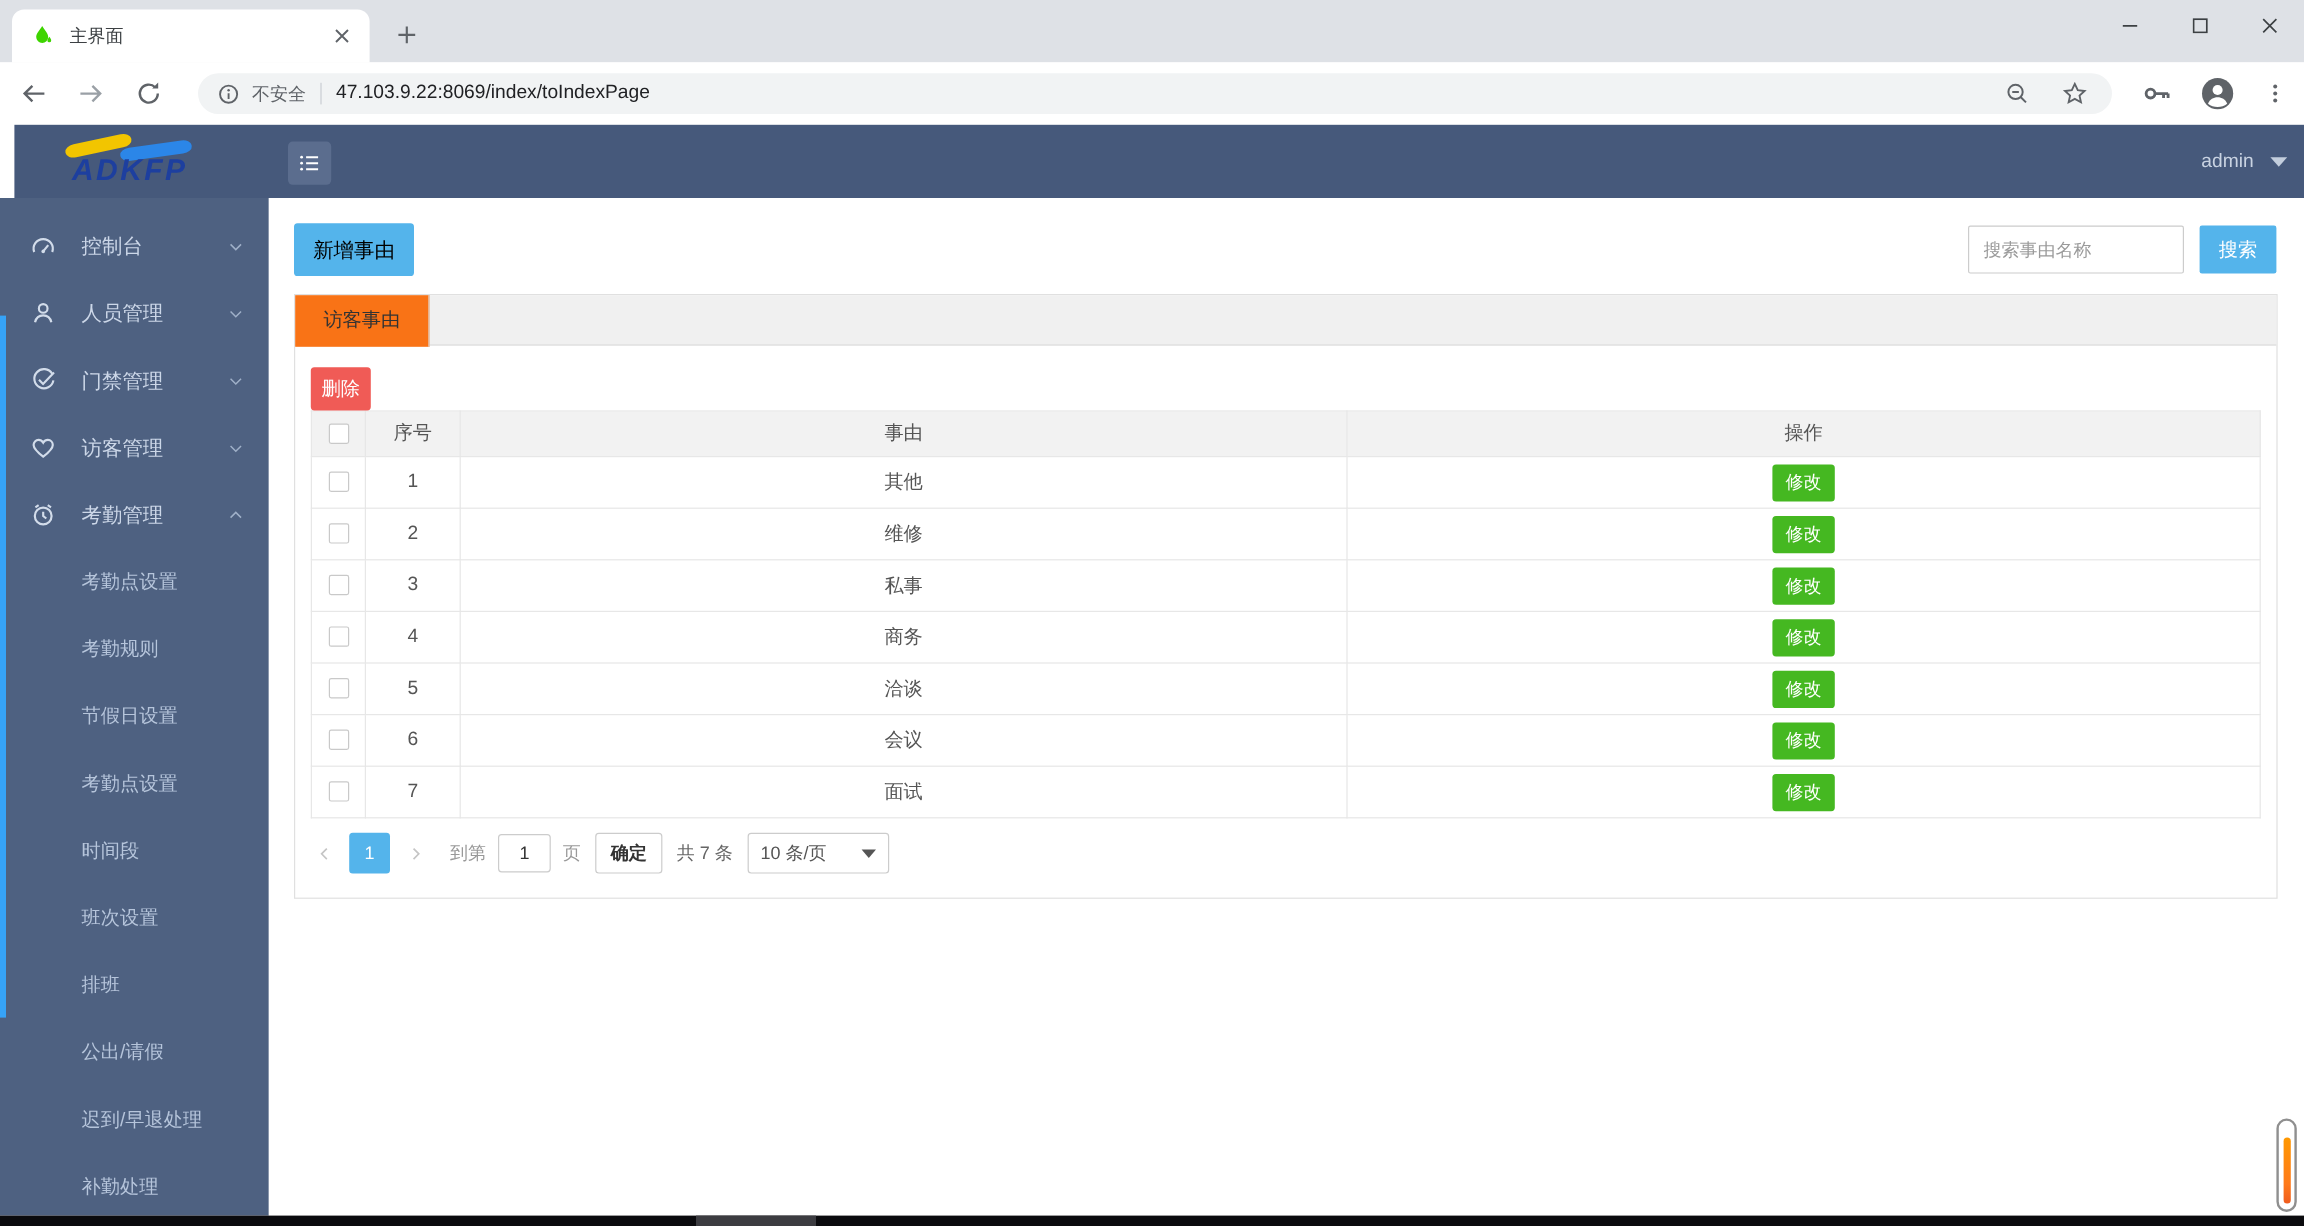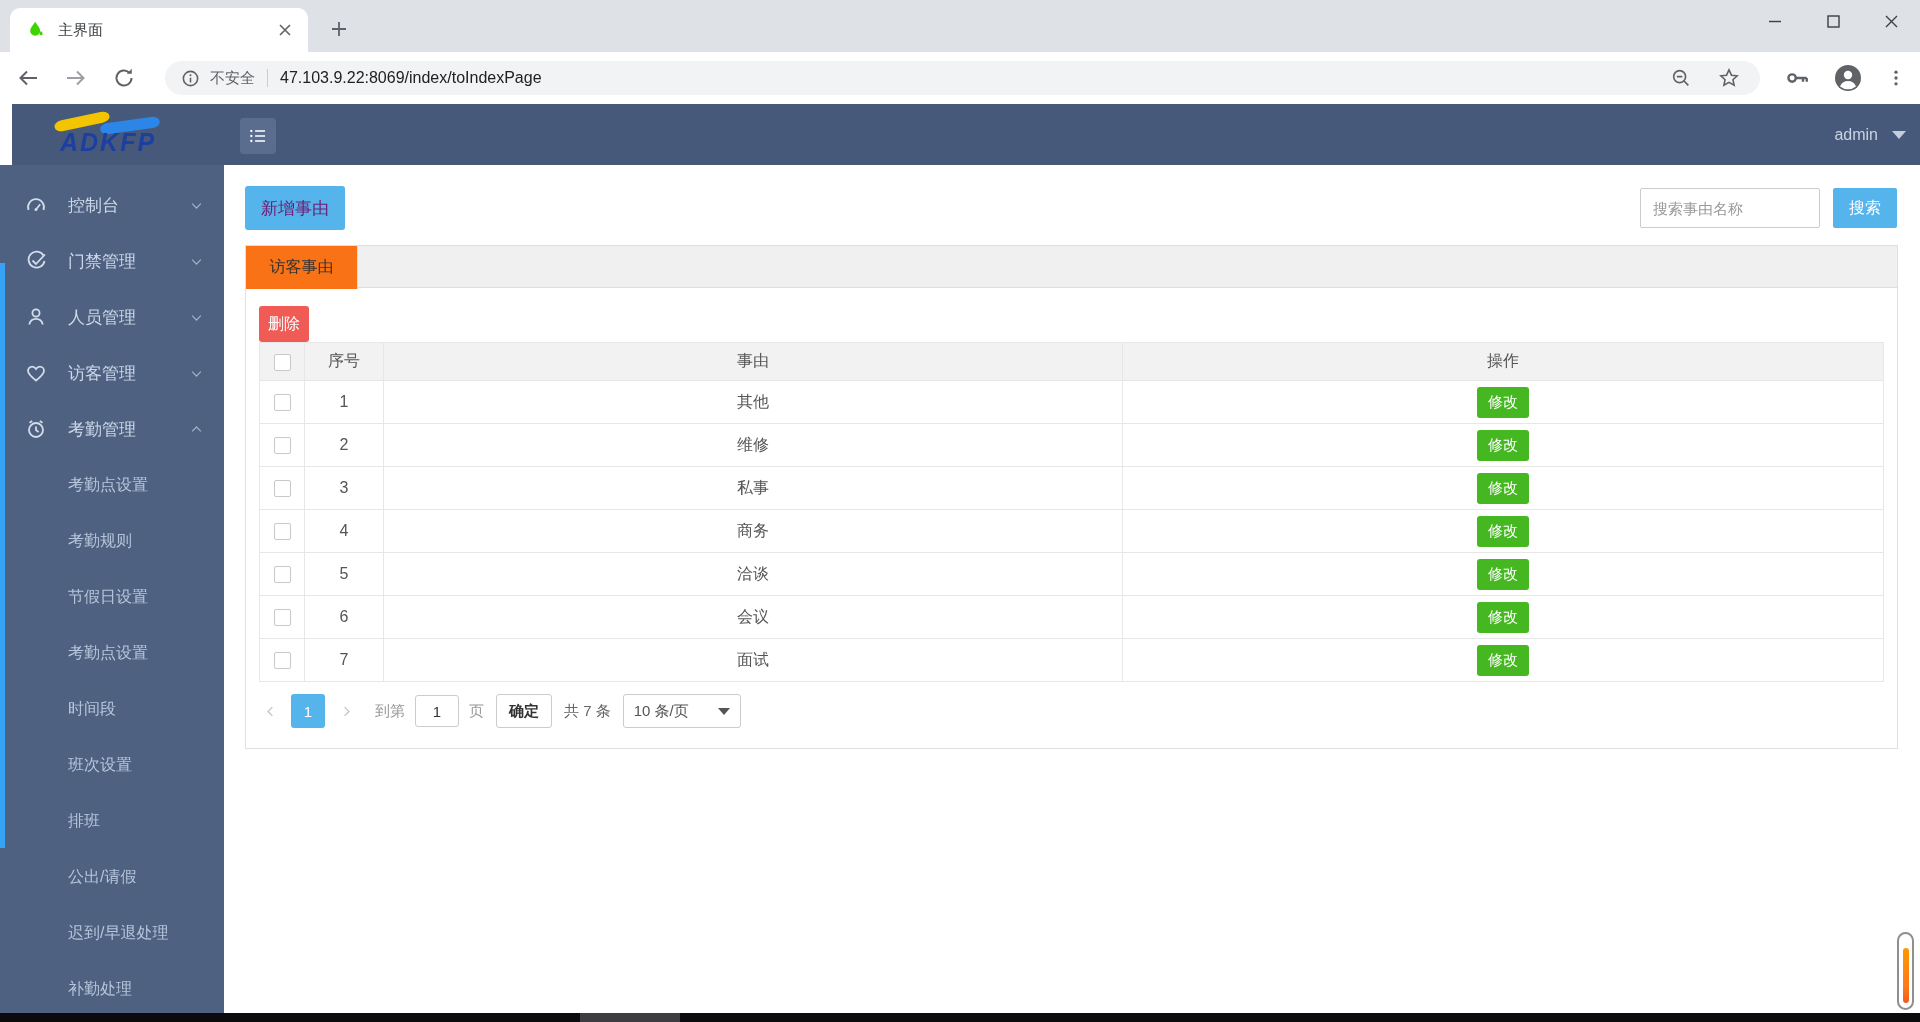--- a/index.html
+++ b/index.html
@@ -50,21 +50,21 @@
   .nav-item { height:56px; display:flex; align-items:center; padding:0 20px 0 24px; cursor:pointer; }
   .nav-item .icn { width:24px; color:#d2dcea; }
   .nav-item .lbl { flex:1; margin-left:20px; font-size:17px; color:#ccd7e8; }
   .nav-item .chev { color:#9fb0c8; }
   .sub-item { height:56px; display:flex; align-items:center; padding-left:68px; font-size:16px;
     color:#b6c5db; cursor:pointer; }
 
   
   .main { position:absolute; left:224px; top:165px; width:1696px; height:848px; background:#fff; }
   .btn-add { position:absolute; left:21px; top:21px; width:100px; height:44px; background:#54b4eb;
-    color:#701a75; font-size:17px; border:none; border-radius:3px; cursor:pointer; }
+    color:#000000; font-size:17px; border:none; border-radius:3px; cursor:pointer; }
   .search-input { position:absolute; left:1416px; top:23px; width:180px; height:40px; border:1px solid #ccc;
     border-radius:2px; padding:0 12px; font-size:15px; color:#333; outline:none; }
   .search-input::placeholder { color:#9a9a9a; }
   .btn-search { position:absolute; left:1609px; top:23px; width:64px; height:40px; background:#54b4eb;
     color:#fff; font-size:16px; border:none; border-radius:2px; cursor:pointer; }
 
   .panel { position:absolute; left:21px; top:80px; width:1653px; height:504px; border:1px solid #e0e0e0; background:#fff; }
   .tabrow { height:42px; background:#f0f0f0; border-bottom:1px solid #ddd; display:flex; }
   .tab-active { width:112px; height:43px; background:#f97316; border-right:1px solid #ddd;
     display:flex; align-items:center; justify-content:center; font-size:16px; color:#333; cursor:pointer; }
@@ -250,39 +250,39 @@
     <span class="lbl">控制台</span>
     <span class="chev">
       <svg width="15" height="15" viewBox="0 0 24 24">
           <path d="M5 9l7 7 7-7" fill="none" stroke="currentColor" stroke-width="2"></path>
         </svg>
     </span>
   </div>
   <div class="nav-item">
     <span class="icn">
       <svg width="24" height="24" viewBox="0 0 24 24">
-          <path d="M19.5 6.5A8 8 0 1 0 20.5 12" fill="none" stroke="currentColor" stroke-width="1.8"></path>
-          <path d="M8.5 11.5l3.4 3.5L21 5.5" fill="none" stroke="currentColor" stroke-width="1.8"></path>
-        </svg>
-    </span>
-    <span class="lbl">门禁管理</span>
+          <circle cx="12" cy="8" r="3.6" fill="none" stroke="currentColor" stroke-width="1.8"></circle>
+          <path d="M5.2 19.5c.9-3.8 3.6-5.7 6.8-5.7s5.9 1.9 6.8 5.7" fill="none" stroke="currentColor" stroke-width="1.8"></path>
+        </svg>
+    </span>
+    <span class="lbl">人员管理</span>
     <span class="chev">
       <svg width="15" height="15" viewBox="0 0 24 24">
           <path d="M5 9l7 7 7-7" fill="none" stroke="currentColor" stroke-width="2"></path>
         </svg>
     </span>
   </div>
   <div class="nav-item">
     <span class="icn">
       <svg width="24" height="24" viewBox="0 0 24 24">
-          <circle cx="12" cy="8" r="3.6" fill="none" stroke="currentColor" stroke-width="1.8"></circle>
-          <path d="M5.2 19.5c.9-3.8 3.6-5.7 6.8-5.7s5.9 1.9 6.8 5.7" fill="none" stroke="currentColor" stroke-width="1.8"></path>
-        </svg>
-    </span>
-    <span class="lbl">人员管理</span>
+          <path d="M19.5 6.5A8 8 0 1 0 20.5 12" fill="none" stroke="currentColor" stroke-width="1.8"></path>
+          <path d="M8.5 11.5l3.4 3.5L21 5.5" fill="none" stroke="currentColor" stroke-width="1.8"></path>
+        </svg>
+    </span>
+    <span class="lbl">门禁管理</span>
     <span class="chev">
       <svg width="15" height="15" viewBox="0 0 24 24">
           <path d="M5 9l7 7 7-7" fill="none" stroke="currentColor" stroke-width="2"></path>
         </svg>
     </span>
   </div>
   <div class="nav-item">
     <span class="icn">
       <svg width="24" height="24" viewBox="0 0 24 24">
           <path d="M12 19.6C7.2 15.8 4 13 4 9.8 4 7.5 5.8 5.6 8.1 5.6c1.6 0 3 .9 3.9 2.3.9-1.4 2.3-2.3 3.9-2.3 2.3 0 4.1 1.9 4.1 4.2 0 3.2-3.2 6-8 9.8z" fill="none" stroke="currentColor" stroke-width="1.8"></path>

